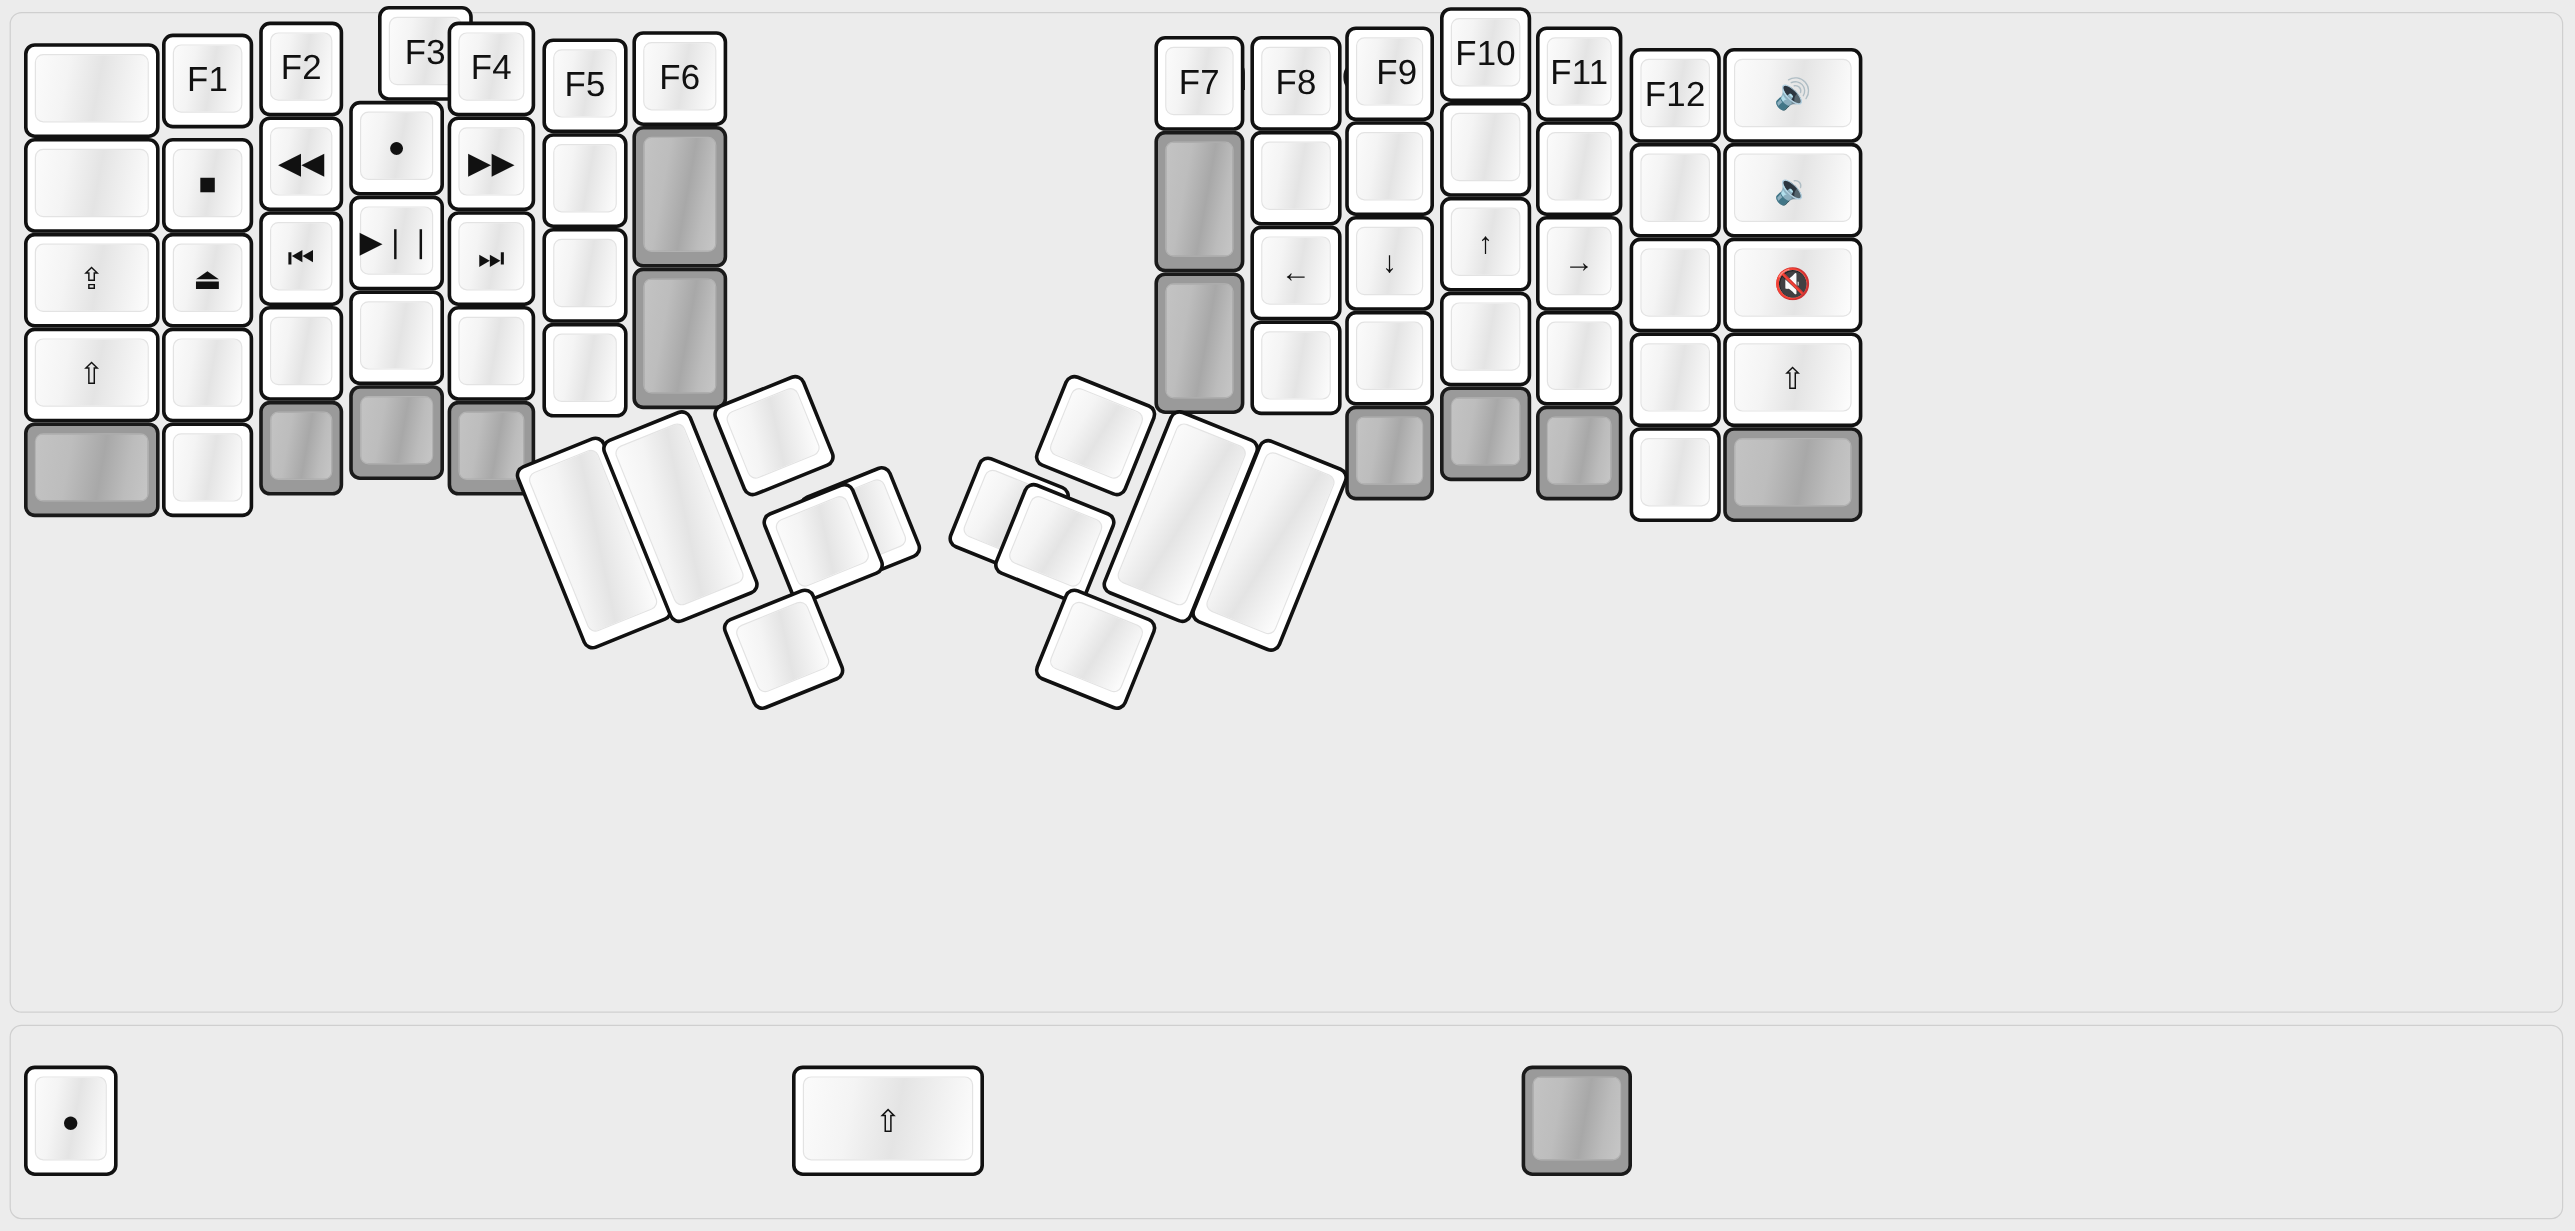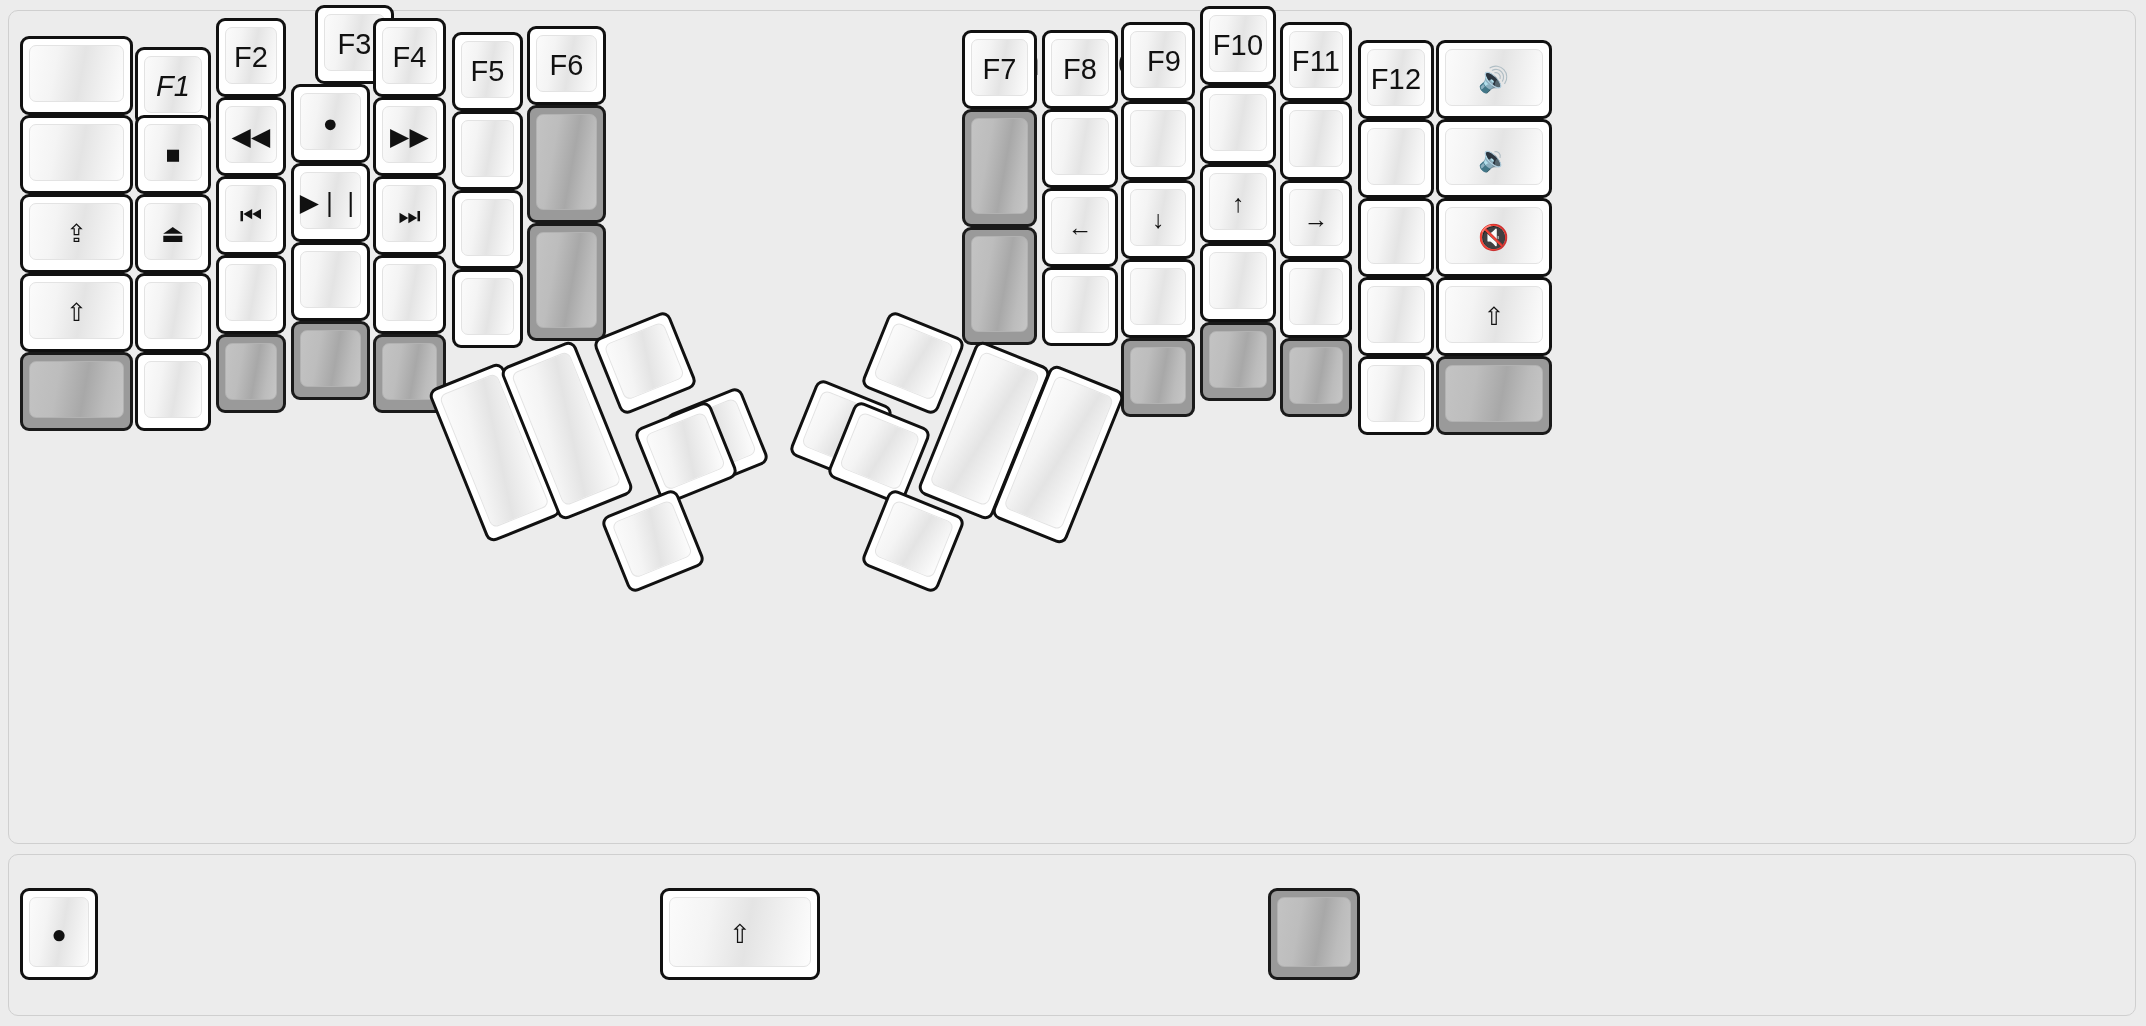--- a/index.html
+++ b/index.html
@@ -126,21 +126,21 @@
         <span class="lg">⇪</span>
       </div>
       <div class="key glyph" style="left: 20px; top: 273px; width: 113px; height: 79px;">
         <div class="cap"></div>
         <span class="lg">⇧</span>
       </div>
       <div class="key trans" style="left: 20px; top: 352px; width: 113px; height: 79px;">
         <div class="cap"></div>
         <span class="lg"></span>
       </div>
-      <div class="key" style="left: 135px; top: 47px; width: 76px; height: 79px; font-style: italic;">
+      <div class="key" style="left: 135px; top: 28px; width: 76px; height: 79px;">
         <div class="cap"></div>
         <span class="lg">F1</span>
       </div>
       <div class="key glyph" style="left: 135px; top: 115px; width: 76px; height: 79px;">
         <div class="cap"></div>
         <span class="lg">■</span>
       </div>
       <div class="key glyph" style="left: 135px; top: 194px; width: 76px; height: 79px;">
         <div class="cap"></div>
         <span class="lg">⏏</span>

